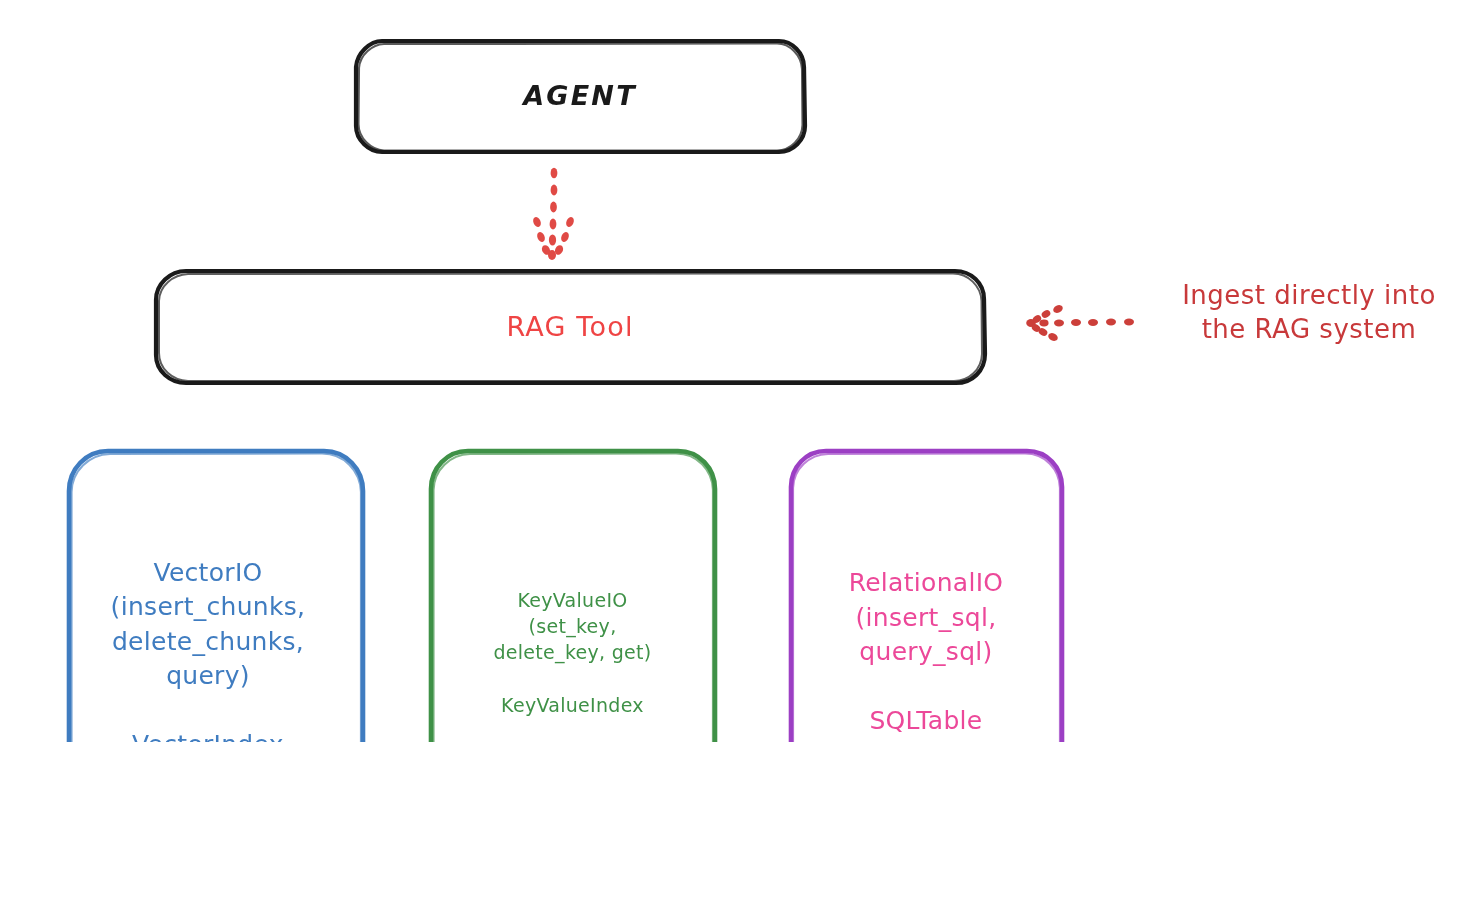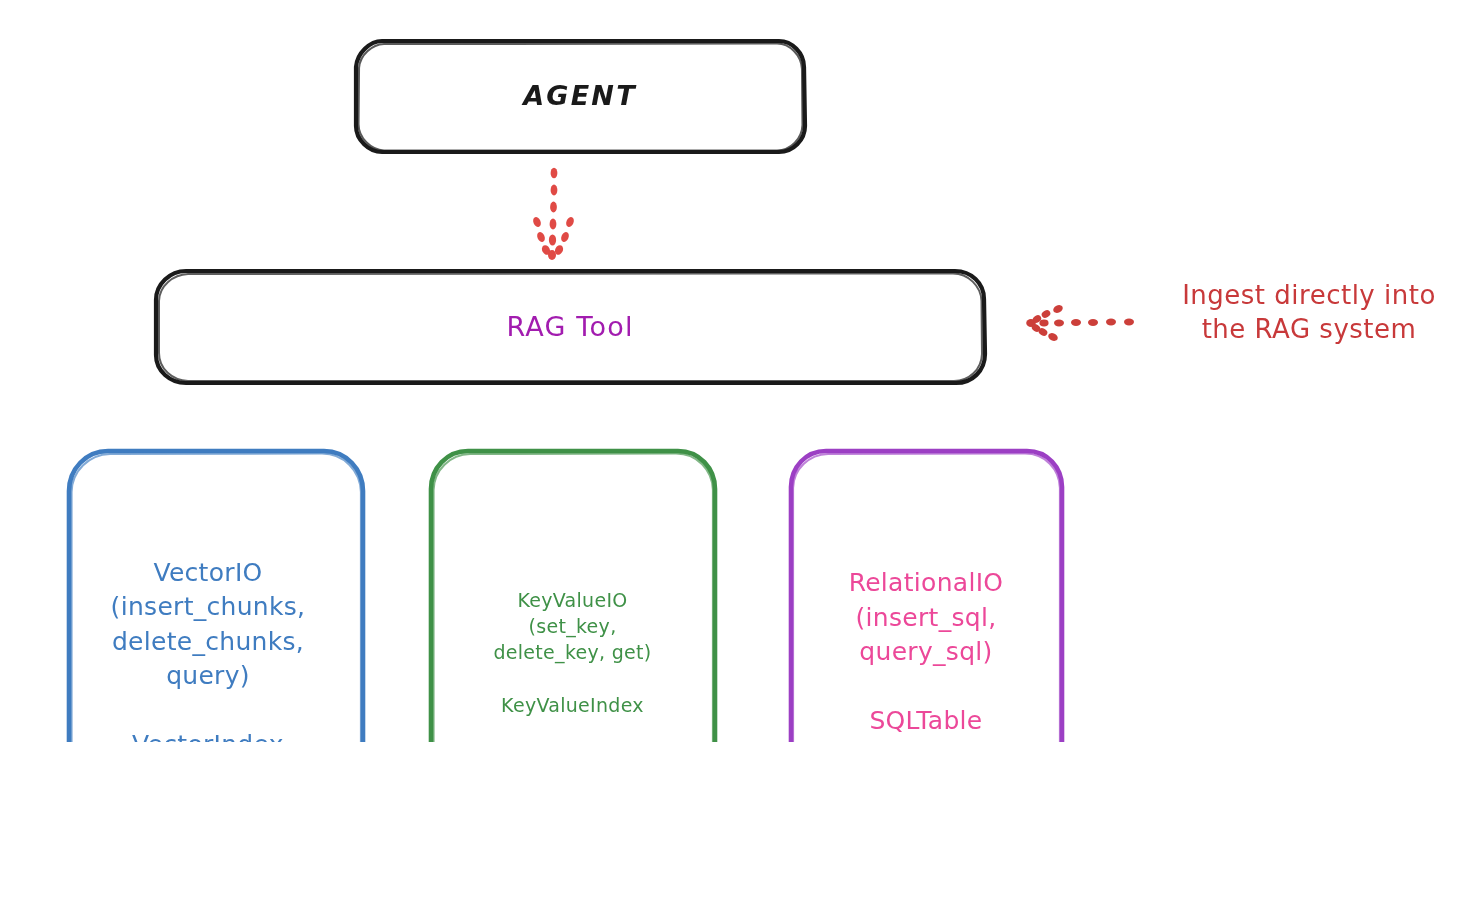--- a/index.html
+++ b/index.html
@@ -63,21 +63,21 @@
   #node-ragtool {
     left: 155px;
     top: 270px;
     width: 830px;
     height: 113px;
   }
   #node-ragtool .node-label {
     font-family: "DejaVu Sans", sans-serif;
     font-size: 27px;
     font-weight: 500;
-    color: #a21caf;
+    color: #ef4444;
     letter-spacing: 1.2px;
   }
 
   
   #node-vector {
     left: 60px;
     top: 450px;
     width: 296px;
     height: 418px;
   }

